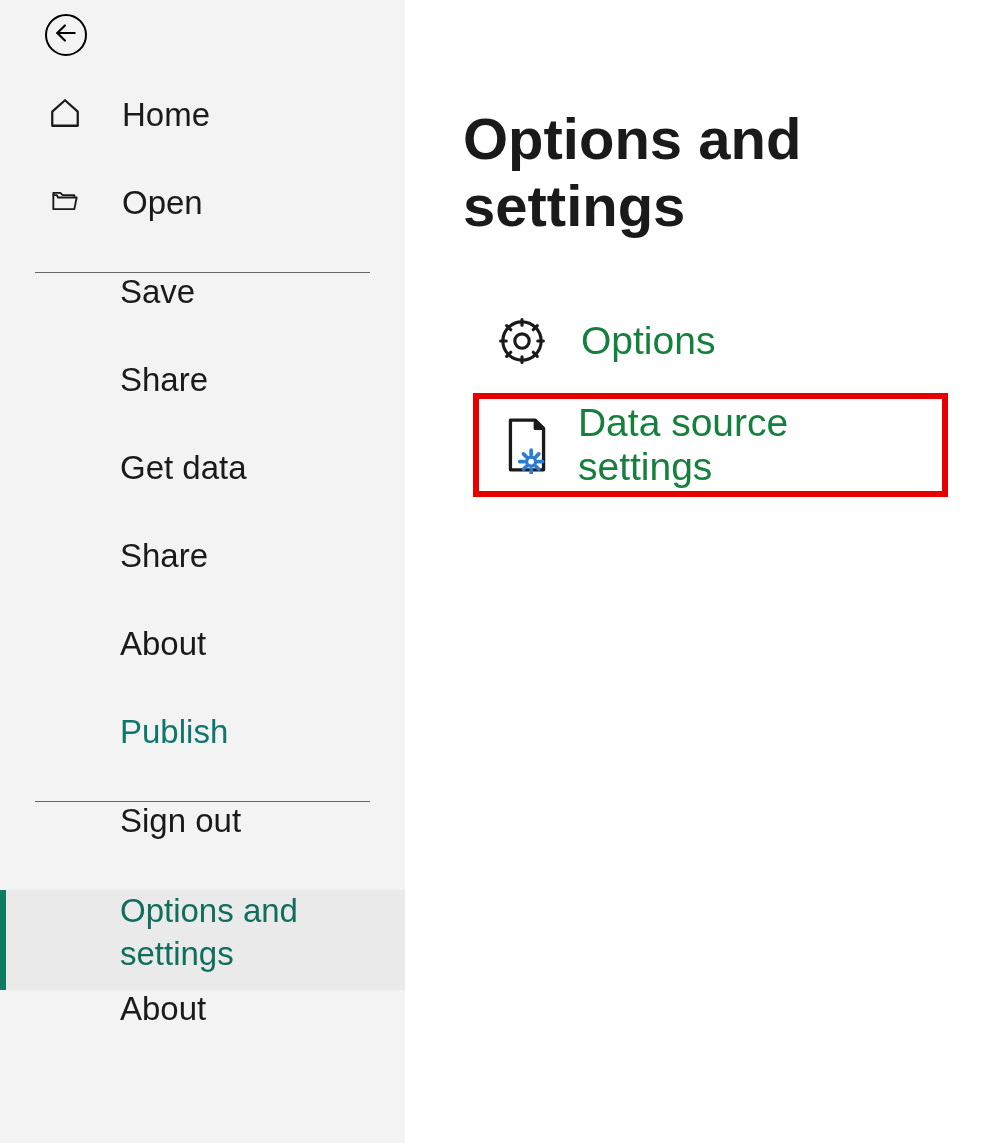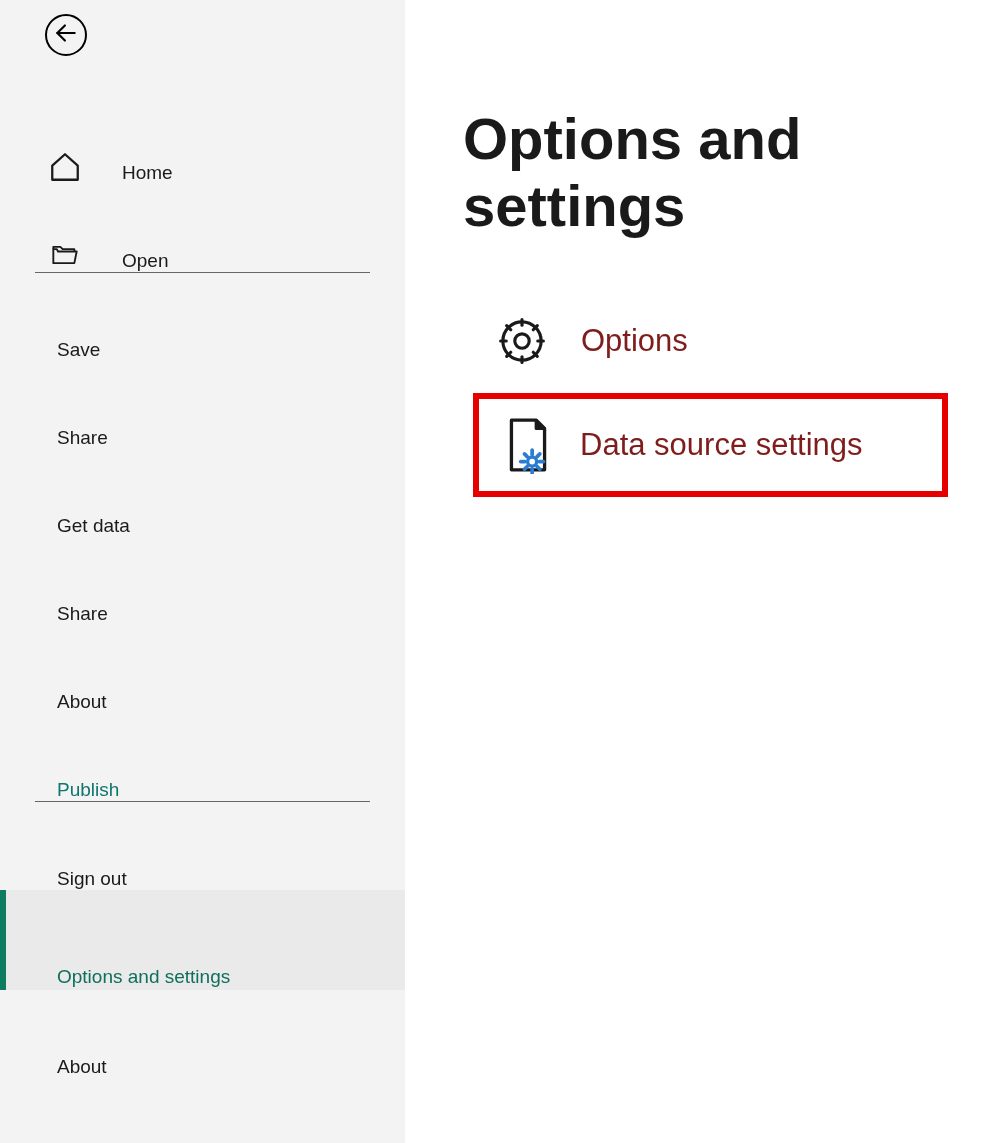--- a/index.html
+++ b/index.html
@@ -33,32 +33,32 @@
       margin-left: 45px;
       margin-bottom: 40px;
       cursor: pointer;
     }
     .back-button svg {
       width: 26px;
       height: 26px;
     }
     .nav-item {
       display: flex;
-      align-items: flex-end;
+      align-items: flex-start;
       height: 88px;
       padding-left: 48px;
       cursor: pointer;
-      font-size: 19px;
+      font-size: 33px;
       color: #1a1a1a;
     }
     .nav-item.with-icon {
       gap: 40px;
     }
     .nav-item.no-icon {
-      padding-left: 57px;
+      padding-left: 120px;
     }
     .nav-item.disabled {
       color: #0f766e;
       cursor: default;
     }
     .nav-item.selected {
       background: #eaeaea;
       color: #0f6e5c;
       position: relative;
       height: 100px;
@@ -95,22 +95,22 @@
       font-weight: 600;
       color: #1a1a1a;
       margin-bottom: 50px;
     }
     .option-item {
       display: flex;
       align-items: center;
       gap: 32px;
       height: 104px;
       padding: 0 22px;
-      font-size: 31px;
-      color: #7f1d1d;
+      font-size: 39px;
+      color: #15803d;
       cursor: pointer;
       margin-left: 10px;
       margin-right: 60px;
     }
     .option-item.highlight {
       border: 6px solid #e60000;
       gap: 25px;
     }
     .option-item .icon-wrap {
       width: 54px;

